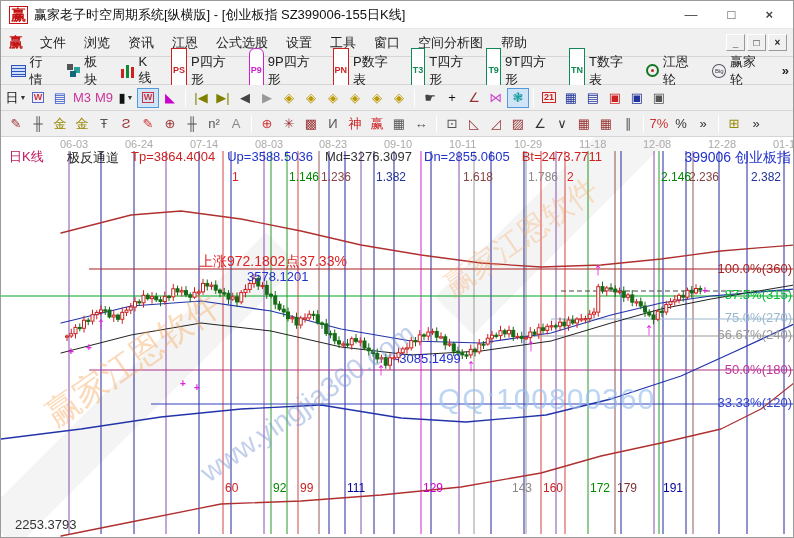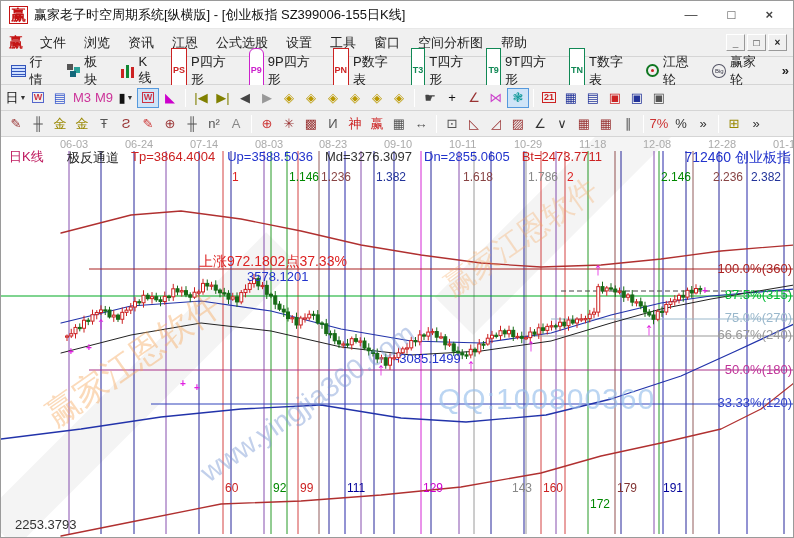--- a/index.html
+++ b/index.html
@@ -747,21 +747,21 @@
 
     <div class="inforow" id="info-row">
         <span style="color: rgb(34, 34, 34);">极反通道</span>
         <span style="color: rgb(204, 34, 34);">Tp=3864.4004</span>
         <span style="color: rgb(34, 51, 204);">Up=3588.5036</span>
         <span style="color: rgb(51, 51, 51);">Md=3276.3097</span>
         <span style="color: rgb(34, 51, 204);">Dn=2855.0605</span>
         <span style="color: rgb(204, 34, 34);">Bt=2473.7711</span>
       </div>
 
-    <div class="clabel" style="right: 4px; top: 12px; font-size: 14px; color: rgb(34, 51, 204);" id="symbol-label">712460  创业板指</div>
+    <div class="clabel" style="right: 4px; top: 12px; font-size: 14px; color: rgb(34, 51, 204);" id="symbol-label">399006  创业板指</div>
 
 
     <div class="clabel" id="rise-note" style="font-size: 14px; color: rgb(221, 34, 34); left: 198px; top: 116px;">上涨972.1802点37.33%</div>
     <div class="clabel" id="high-label" style="font-size: 13px; color: rgb(34, 51, 204); left: 246px; top: 132px;">3578.1201</div>
     <div class="clabel" id="low-label" style="font-size: 13px; color: rgb(34, 51, 204); left: 394px; top: 214px;">-3085.1499</div>
     <div class="clabel" id="bottom-price" style="font-size: 13px; color: rgb(51, 51, 51); left: 14px; top: 380px;">2253.3793</div>
 
     <div id="pct-labels">
         <div class="clabel" style="right: 3px; top: 124px; color: rgb(170, 34, 34); font-size: 13px;">100.0%(360)</div>
         <div class="clabel" style="right: 3px; top: 150px; color: rgb(0, 187, 51); font-size: 13px;">87.5%(315)</div>
@@ -772,32 +772,32 @@
       </div>
     <div id="fib-labels">
         <div class="clabel" style="left: 231px; top: 33px; color: rgb(221, 34, 34); font-size: 12px;">1</div>
         <div class="clabel" style="left: 288px; top: 33px; color: rgb(0, 136, 0); font-size: 12px;">1.146</div>
         <div class="clabel" style="left: 320px; top: 33px; color: rgb(136, 68, 68); font-size: 12px;">1.236</div>
         <div class="clabel" style="left: 375px; top: 33px; color: rgb(34, 51, 153); font-size: 12px;">1.382</div>
         <div class="clabel" style="left: 462px; top: 33px; color: rgb(136, 68, 68); font-size: 12px;">1.618</div>
         <div class="clabel" style="left: 527px; top: 33px; color: rgb(136, 136, 136); font-size: 12px;">1.786</div>
         <div class="clabel" style="left: 566px; top: 33px; color: rgb(221, 34, 34); font-size: 12px;">2</div>
         <div class="clabel" style="left: 660px; top: 33px; color: rgb(0, 136, 0); font-size: 12px;">2.146</div>
-        <div class="clabel" style="left: 712px; top: 33px; color: rgb(136, 68, 68); font-size: 12px;">2.236</div>
+        <div class="clabel" style="left: 688px; top: 33px; color: rgb(136, 68, 68); font-size: 12px;">2.236</div>
         <div class="clabel" style="left: 750px; top: 33px; color: rgb(34, 51, 153); font-size: 12px;">2.382</div>
       </div>
     <div id="cycle-labels">
         <div class="clabel" style="left: 224px; top: 344px; color: rgb(204, 34, 34); font-size: 12px;">60</div>
         <div class="clabel" style="left: 272px; top: 344px; color: rgb(0, 136, 0); font-size: 12px;">92</div>
         <div class="clabel" style="left: 299px; top: 344px; color: rgb(204, 34, 34); font-size: 12px;">99</div>
         <div class="clabel" style="left: 346px; top: 344px; color: rgb(0, 0, 153); font-size: 12px;">111</div>
         <div class="clabel" style="left: 422px; top: 344px; color: rgb(204, 0, 204); font-size: 12px;">129</div>
         <div class="clabel" style="left: 475px; top: 344px; color: rgb(136, 136, 136); font-size: 12px; padding-left: 36px;">143</div>
         <div class="clabel" style="left: 542px; top: 344px; color: rgb(204, 34, 34); font-size: 12px;">160</div>
-        <div class="clabel" style="left: 589px; top: 344px; color: rgb(0, 136, 0); font-size: 12px; margin-top: 16px;">172</div>
+        <div class="clabel" style="left: 589px; top: 344px; color: rgb(0, 136, 0); font-size: 12px;">172</div>
         <div class="clabel" style="left: 616px; top: 344px; color: rgb(128, 51, 51); font-size: 12px;">179</div>
         <div class="clabel" style="left: 662px; top: 344px; color: rgb(0, 0, 153); font-size: 12px;">191</div>
       </div>
 
     <div class="wm" id="wm-brand1" style="left:30px;top:200px;font-size:34px;transform:rotate(-35deg);color:rgba(245,166,90,0.42);">赢家江恩软件</div>
     <div class="wm" id="wm-brand2" style="left:430px;top:80px;font-size:30px;transform:rotate(-35deg);color:rgba(245,166,90,0.32);">赢家江恩软件</div>
     <div class="wm" id="wm-site" style="left:180px;top:250px;font-size:28px;transform:rotate(-35deg);color:rgba(120,150,210,0.45);">www.yingjia360.com</div>
     <div class="wm" id="wm-qq" style="left:437px;top:245px;font-size:30px;letter-spacing:1px;color:rgba(150,190,235,0.65);">QQ:100800360</div>
   </div>
 </div>

